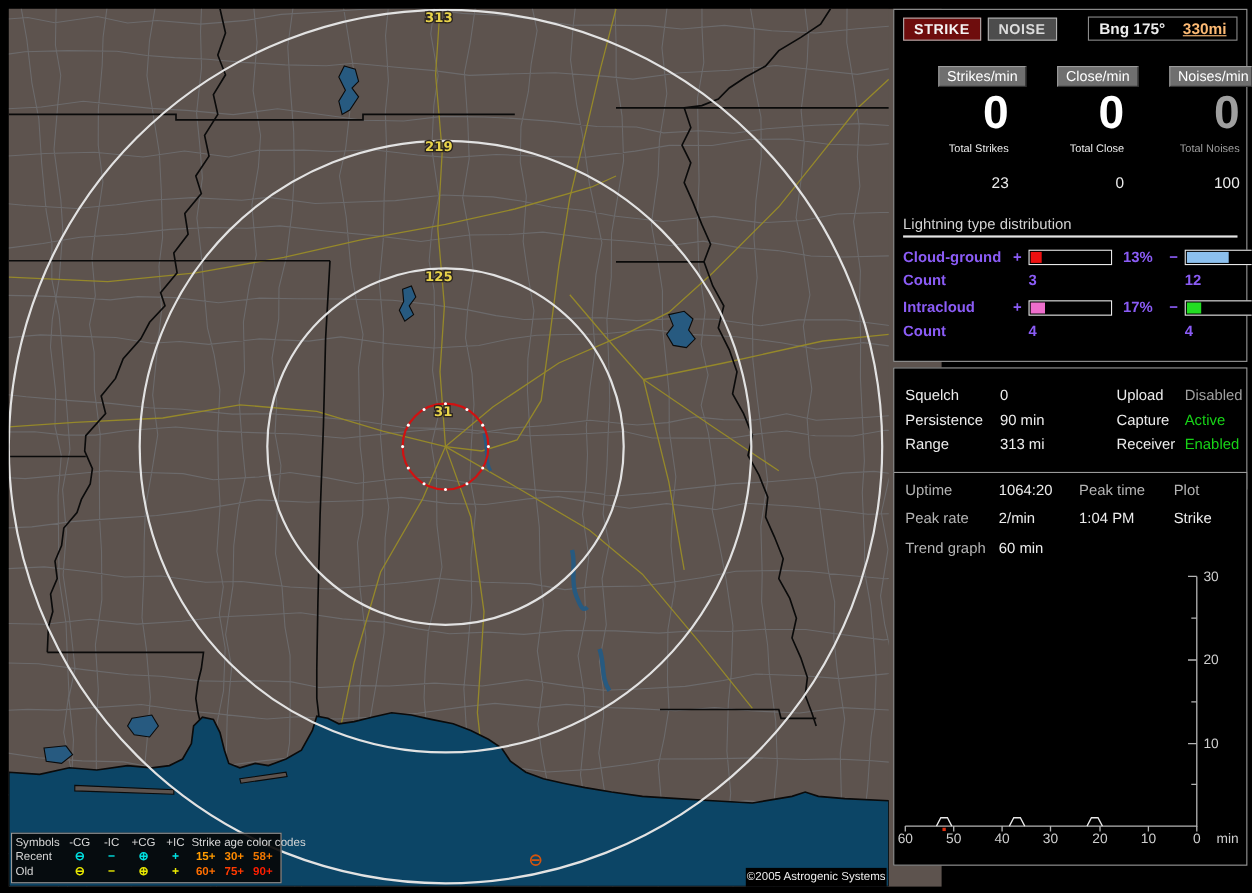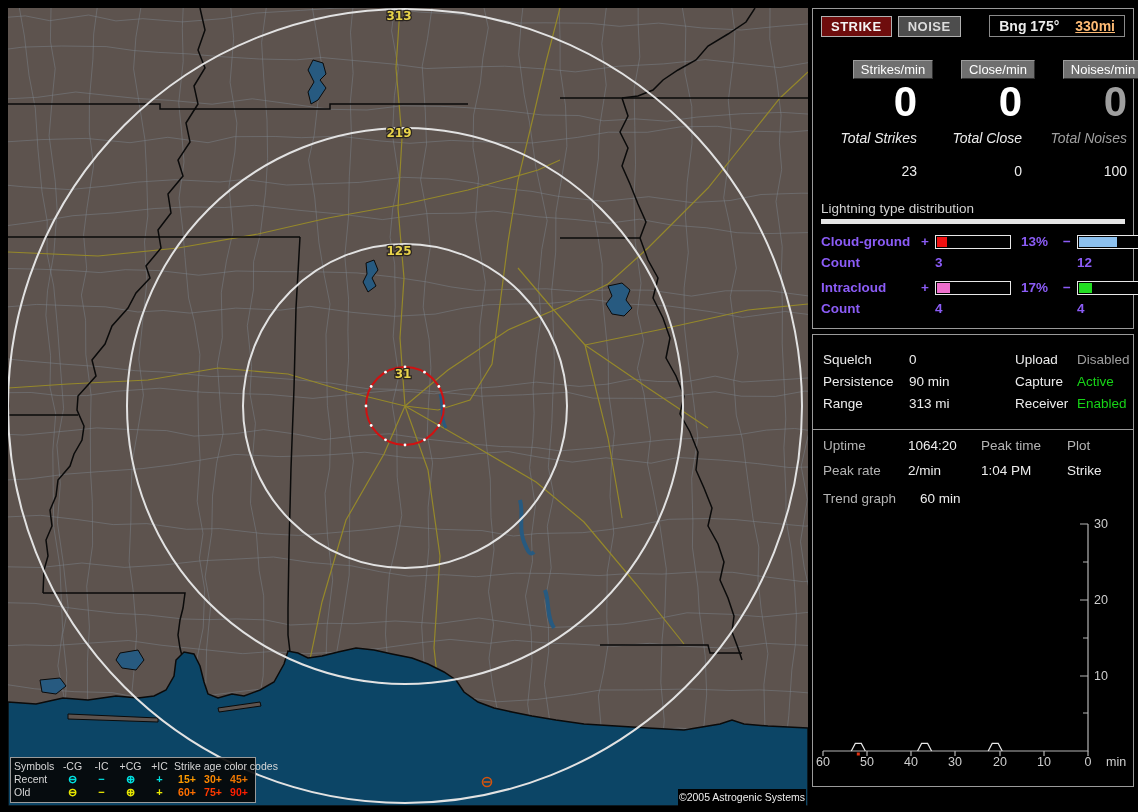--- a/index.html
+++ b/index.html
@@ -1,19 +1,19 @@
 <!DOCTYPE html>
 <html><head>
 <meta charset="utf-8">
 <style>
   html,body{margin:0;padding:0;background:#000;}
   .stage{position:relative;width:1138px;height:812px;background:#000;overflow:hidden;
          font-family:"Liberation Sans",sans-serif;}
   
-  .map{position:absolute;left:8px;top:8px;width:800px;height:798px;background:#5d534e;}
+  .map{position:absolute;left:8px;top:8px;width:800px;height:798px;background:#5d534e;padding-left:48px;}
   .mapsvg{position:absolute;left:0;top:0;width:800px;height:798px;display:block;}
   .ringlabel{font:bold 12px "DejaVu Sans",sans-serif;fill:#e8d34a;stroke:#2a241f;stroke-width:2.5px;paint-order:stroke;text-anchor:middle;}
   .legendbox{position:absolute;left:2px;top:749px;width:246px;height:46px;box-sizing:border-box;
              background:rgba(6,6,6,.9);border:1px solid #9a9a9a;font-size:10.5px;color:#d6d6d6;
              padding:2px 3px;line-height:13px;}
   .lrow{display:grid;grid-template-columns:44px 29px 29px 29px 29px 26px 26px 26px;height:13px;align-items:center;}
   .lrow .c{text-align:center;}
   .lrow .sym{font-weight:bold;font-size:11px;}
   .lrow .age{font-weight:bold;}
   .agetitle{grid-column:6/9;text-align:center;white-space:nowrap;}
@@ -30,25 +30,25 @@
   .btn.strike{background:#6e0d0d;color:#f4f4f4;}
   .btn.noise{background:#4d4d4d;color:#dcdcdc;}
   .bng{margin-left:auto;display:flex;gap:16px;border:1px solid #8a8a8a;background:#000;
        padding:2px 9px;font-size:14px;font-weight:bold;}
   .bng .val{color:#fdba74;text-decoration:underline;}
   .cols{display:flex;gap:9px;margin-top:23px;}
   .col{width:96px;display:flex;flex-direction:column;align-items:flex-end;}
   .chead{align-self:center;background:#6f6f6f;color:#fff;font-size:13px;padding:1px 7px;
          border:1px solid #2e2e2e;border-top-color:#9c9c9c;border-left-color:#9c9c9c;white-space:nowrap;margin-left:48px;}
   .bigzero{font-size:42px;font-weight:bold;line-height:46px;color:#fff;}
-  .tlabel{font-size:14px;margin-top:5px;white-space:nowrap;font-style:italic;}
+  .tlabel{font-size:10px;margin-top:5px;white-space:nowrap;}
   .tval{font-size:14px;margin-top:17px;}
   .dimtxt{color:#9f9f9f;}
   .dist{margin-top:22px;}
-  .dtitle{font-size:13.5px;color:#d2d2d2;padding-bottom:3px;border-bottom:5px solid #e5e5e5;}
+  .dtitle{font-size:13.5px;color:#d2d2d2;padding-bottom:3px;border-bottom:2px solid #e5e5e5;}
   .dgrid{display:grid;grid-template-columns:100px 14px 80px 48px 14px 80px auto;align-items:center;
          font-size:13.5px;font-weight:bold;color:#8b5cf6;}
   .drow{margin-top:10px;}
   .dcount{margin-top:6px;}
   .bar{width:74px;height:12px;border:1px solid #e8e8e8;background:#000;position:relative;}
   .bar i{position:absolute;left:1px;top:1px;bottom:1px;display:block;}
   .pct{padding-left:6px;}
   .cnum{justify-self:start;}
   
   .date{color:#00e000;font-weight:bold;font-size:19.5px;letter-spacing:.3px;
@@ -158,21 +158,21 @@
         <span class="agetitle">Strike age color codes</span>
       </div>
       <div class="lrow">
         <span>Recent</span>
         <span class="c sym" style="color: rgb(0, 224, 224);">⊖</span>
         <span class="c sym" style="color: rgb(0, 224, 224);">−</span>
         <span class="c sym" style="color: rgb(0, 224, 224);">⊕</span>
         <span class="c sym" style="color: rgb(0, 224, 224);">+</span>
         <span class="c age" style="color: rgb(255, 156, 0);">15+</span>
         <span class="c age" style="color: rgb(255, 138, 0);">30+</span>
-        <span class="c age" style="color: rgb(239, 118, 0);">45+</span>
+        <span class="c age" style="color: rgb(239, 118, 0);">58+</span>
       </div>
       <div class="lrow">
         <span>Old</span>
         <span class="c sym" style="color: rgb(232, 232, 0);">⊖</span>
         <span class="c sym" style="color: rgb(232, 232, 0);">−</span>
         <span class="c sym" style="color: rgb(232, 232, 0);">⊕</span>
         <span class="c sym" style="color: rgb(232, 232, 0);">+</span>
         <span class="c age" style="color: rgb(255, 111, 0);">60+</span>
         <span class="c age" style="color: rgb(255, 58, 0);">75+</span>
         <span class="c age" style="color: rgb(255, 30, 0);">90+</span>
@@ -281,21 +281,21 @@
     <div class="ugrid">
       <span class="glabel">Uptime</span>
       <span>1064:20</span>
       <span class="glabel">Peak time</span>
       <span class="glabel">Plot</span>
       <span class="glabel">Peak rate</span>
       <span>2/min</span>
       <span>1:04 PM</span>
       <span>Strike</span>
       <span class="glabel" style="margin-top:3px;">Trend graph</span>
-      <span style="margin-top:3px;margin-left:12px;">60 min</span>
+      <span style="margin-top:3px;">60 min</span>
       <span></span>
         <span></span>
     </div>
     <div class="trendwrap">
       <svg class="trendsvg" viewBox="0 0 320 356">
         <g stroke="#b4b4b4" stroke-width="1.2" fill="none">
           <path d="M275,94 L275,321 L10,321"></path>
           <path d="M267,94 H275 M267,170 H275 M267,246 H275"></path>
           <path d="M270,132 H275 M270,208 H275 M270,283 H275"></path>
           <path d="M10,321 V326 M54,321 V326 M98,321 V326 M142,321 V326 M187,321 V326 M231,321 V326 M275,321 V326"></path>

